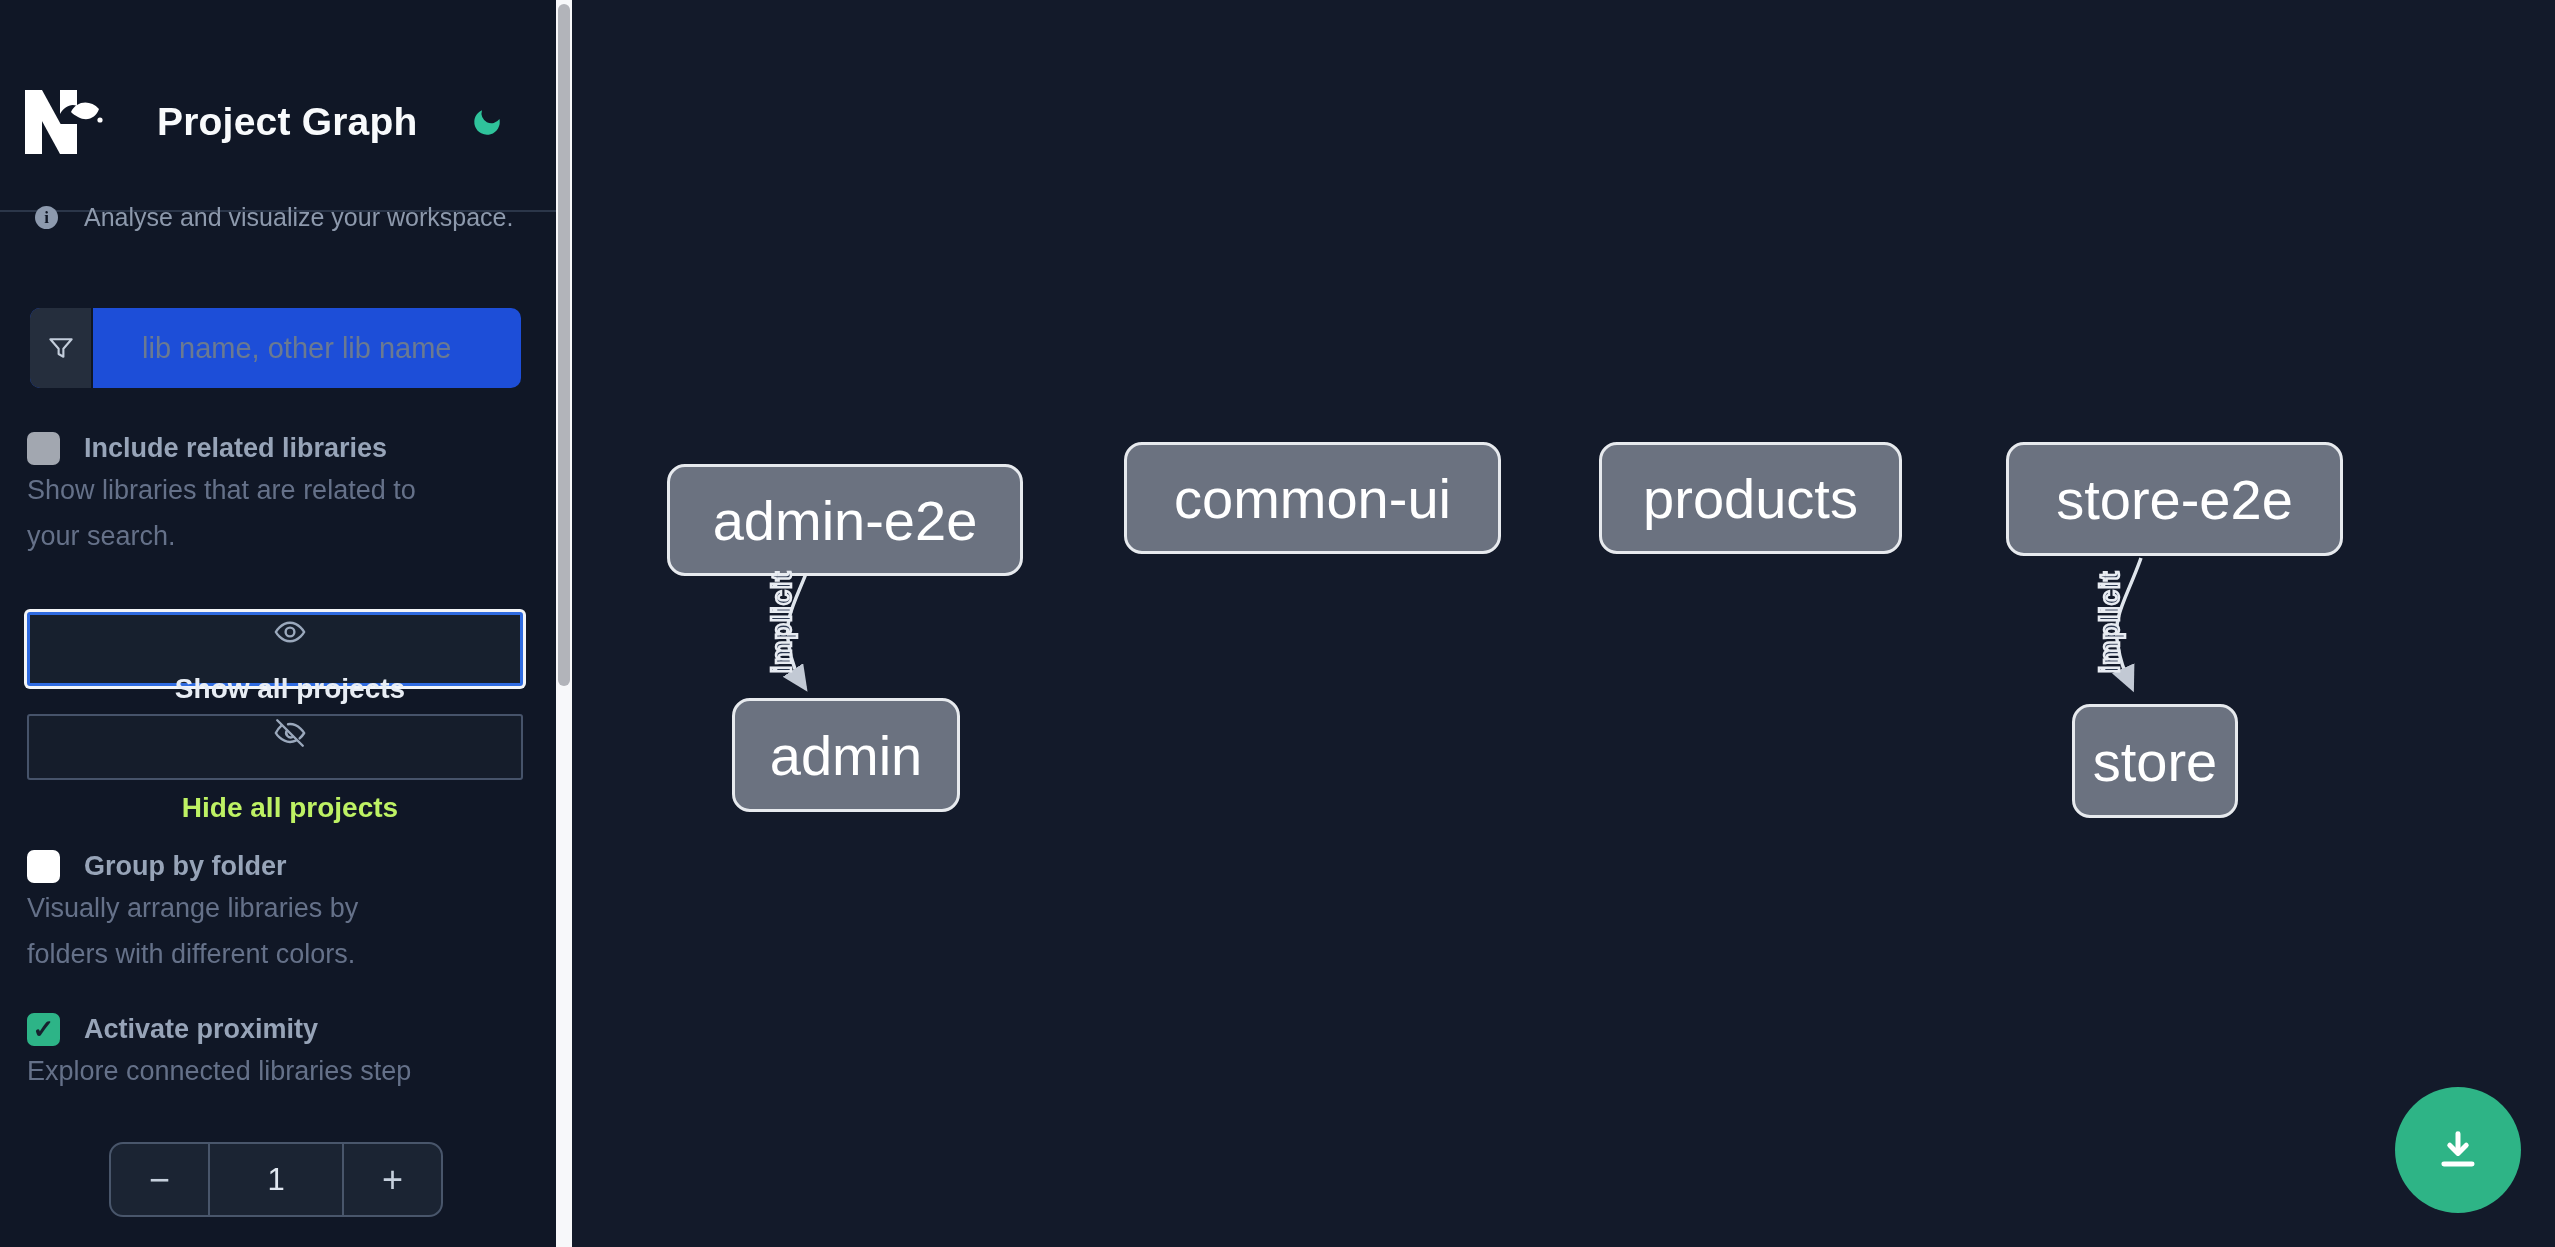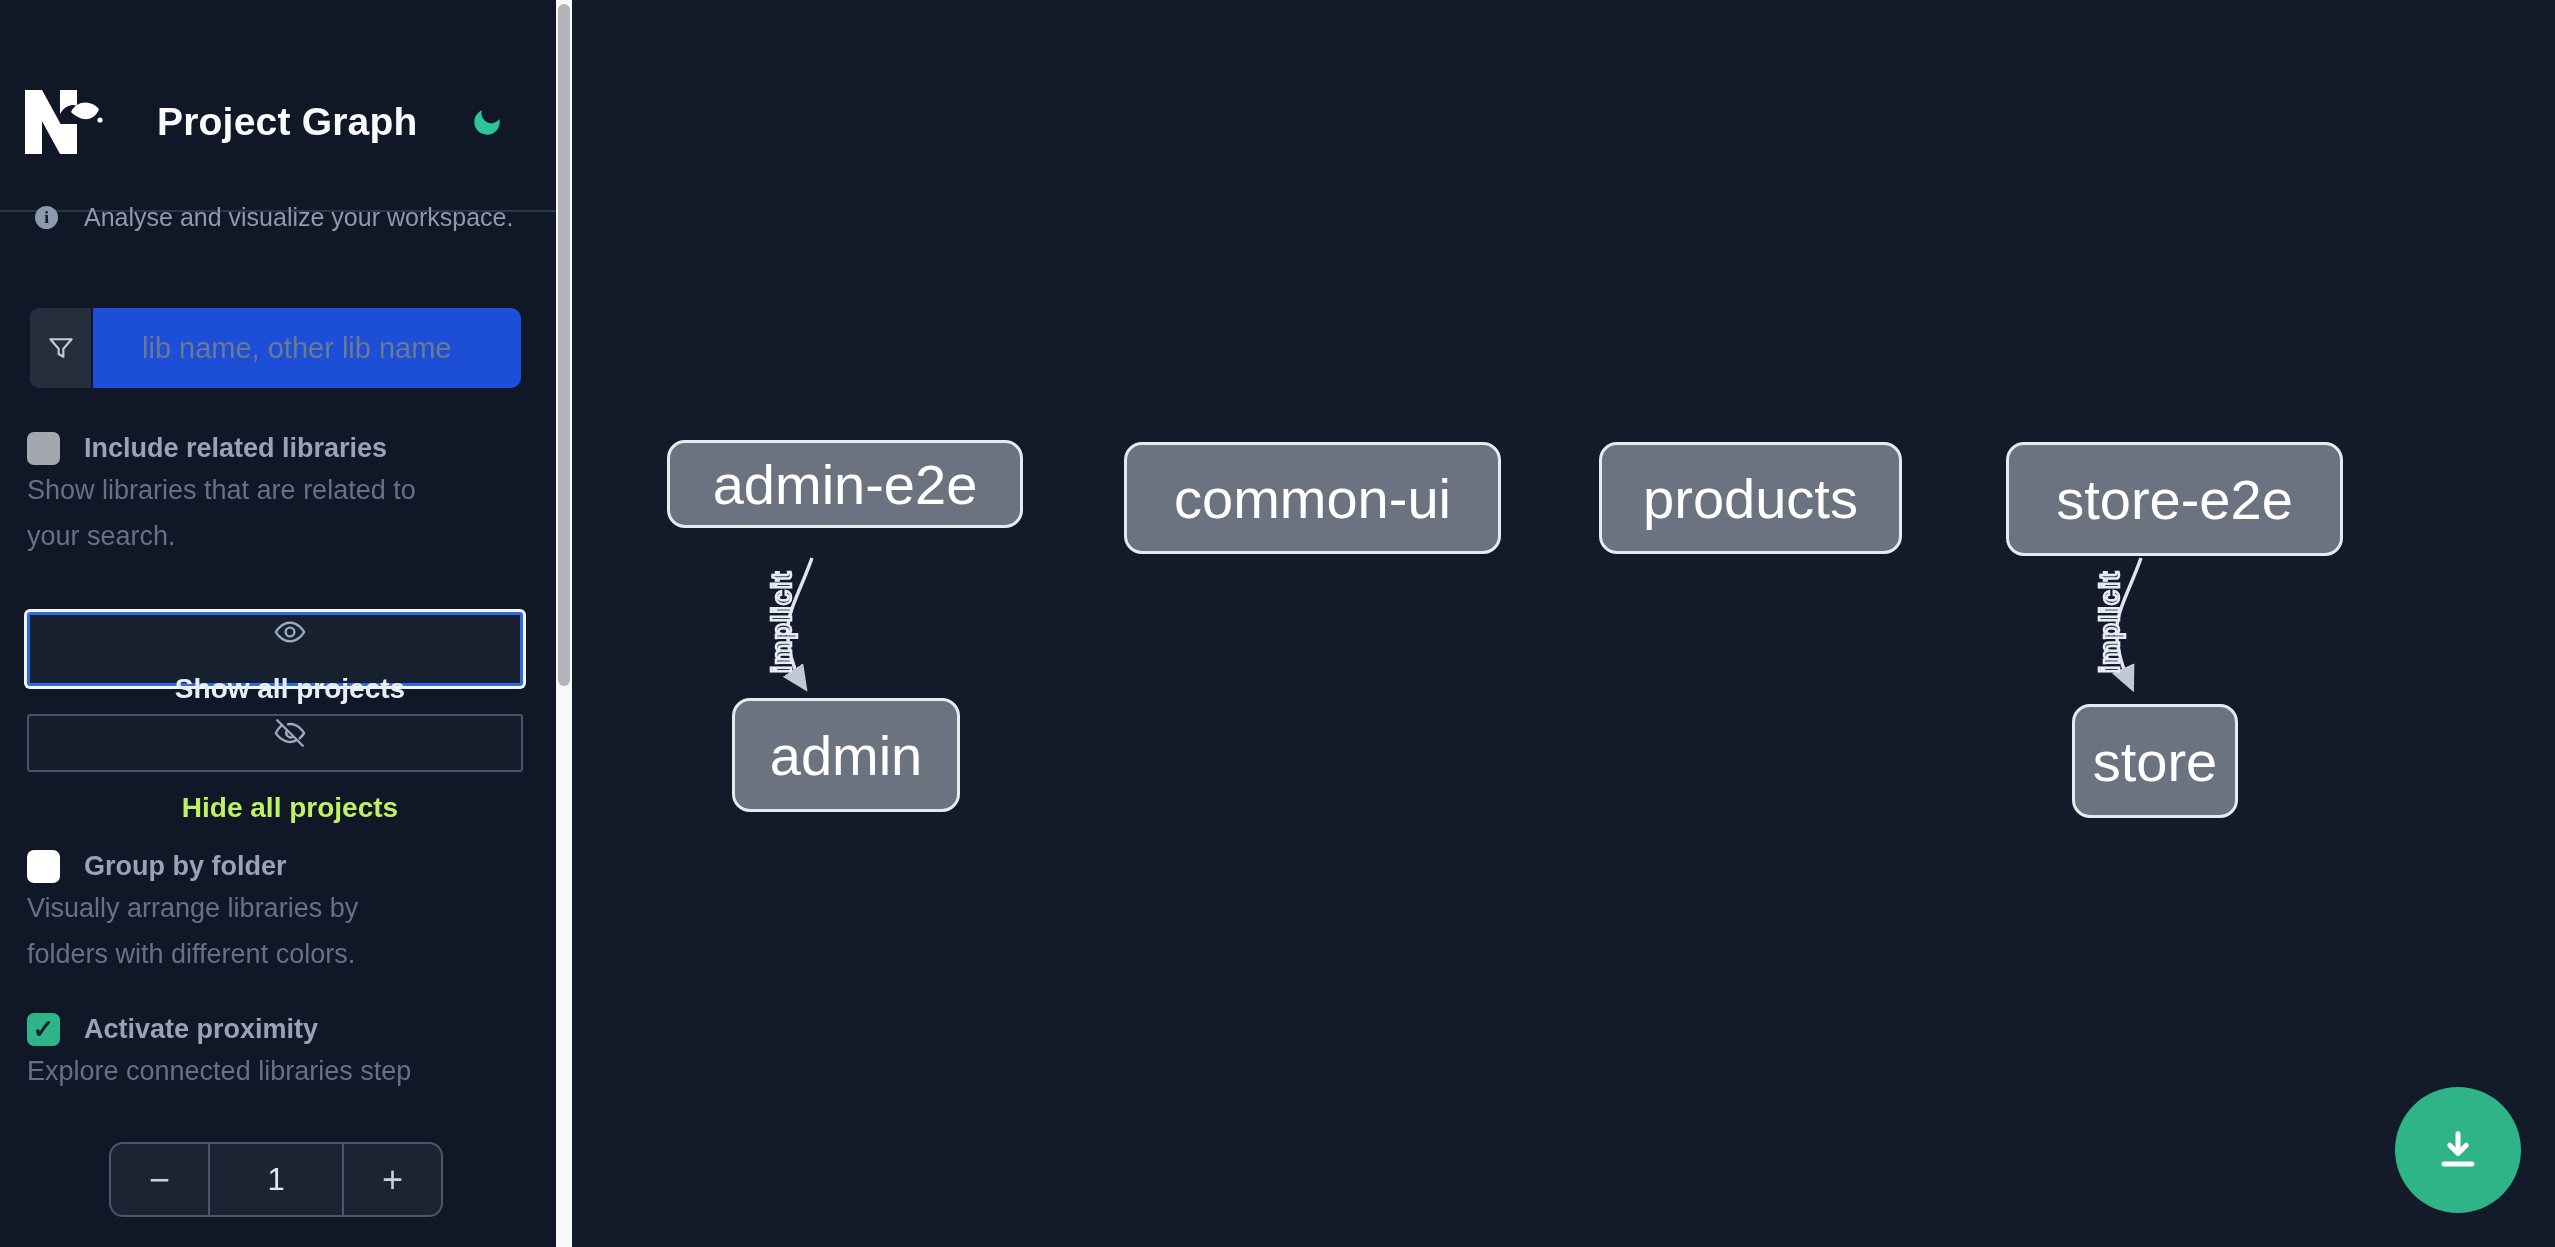--- a/index.html
+++ b/index.html
@@ -80,21 +80,21 @@
     font-family:"Liberation Sans", sans-serif; font-size:28px; font-weight:600;
     cursor:pointer; text-align:left;flex-direction:column;
   }
   .sb-btn svg { width:34px; height:34px; flex:0 0 auto; }
   .btn-show {
     top:612px; height:74px; background:#17202e;
     border:3px solid #2f6be0; box-shadow:0 0 0 3px #f3f5f8;
     color:#e8edf4;
   }
   .btn-hide {
-    top:714px; height:58px; background:#151d2b;
+    top:714px; height:66px; background:#151d2b;
     border:2px solid #46536a; color:#bef264;gap:42px;
   }
 
   .stepper {
     position:absolute; left:109px; top:1142px; width:334px; height:75px;
     background:#1b2433; border:2px solid #49566b; border-radius:14px;
     display:flex; overflow:hidden;
   }
   .stepper button {
     background:transparent; border:none; color:#c6d0dd; font-size:36px;
@@ -154,21 +154,21 @@
   <defs>
     <marker id="arrowhead" markerWidth="9" markerHeight="8" refX="6.2" refY="3.5" orient="auto" markerUnits="strokeWidth">
       <path d="M0,0 L7.5,3.5 L0,7 Z" fill="#c2c9d4"></path>
     </marker>
   </defs>
 <path d="M812,558 C797,600 783,616 789,646 C792,667 799,679 805,688" class="edge-path" marker-end="url(#arrowhead)"></path>
     <path d="M2141,558 C2126,600 2112,616 2118,646 C2121,667 2128,679 2132,688" class="edge-path" marker-end="url(#arrowhead)"></path>
   </svg>
 
 <div class="nodes-layer">
-    <div class="gnode" style="left: 667px; top: 440px; width: 356px; height: 88px;">admin-e2e</div>
+    <div class="gnode" style="left: 667px; top: 464px; width: 356px; height: 112px;">admin-e2e</div>
     <div class="gnode" style="left: 1124px; top: 442px; width: 377px; height: 112px;">common-ui</div>
     <div class="gnode" style="left: 1599px; top: 442px; width: 303px; height: 112px;">products</div>
     <div class="gnode" style="left: 2006px; top: 442px; width: 337px; height: 114px;">store-e2e</div>
     <div class="gnode" style="left: 732px; top: 698px; width: 228px; height: 114px;">admin</div>
     <div class="gnode" style="left: 2072px; top: 684px; width: 166px; height: 114px; margin-top: 20px;">store</div>
     <div class="edge-label" style="left: 702px; top: 605px;">implicit</div>
     <div class="edge-label" style="left: 2030px; top: 605px;">implicit</div>
   </div>
 
 <div class="sidebar">

